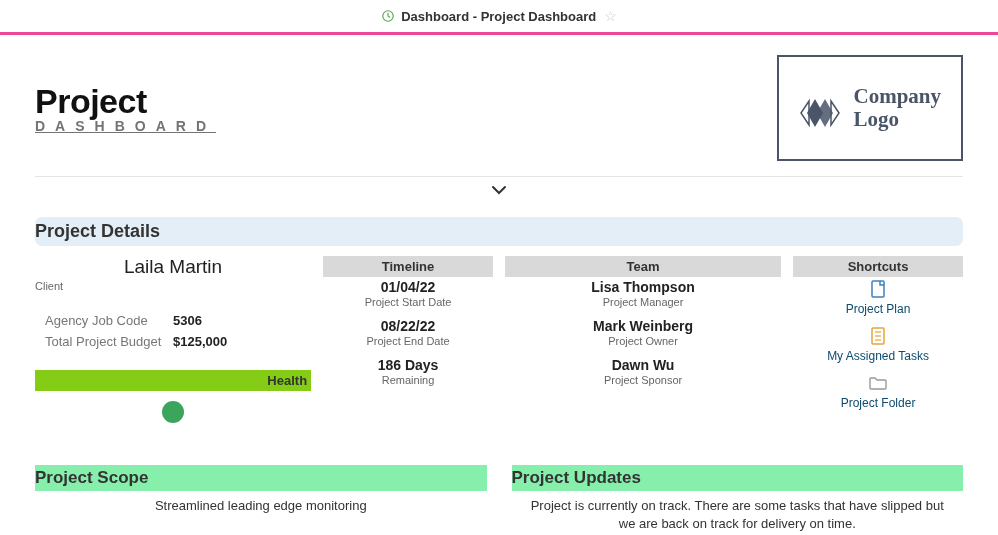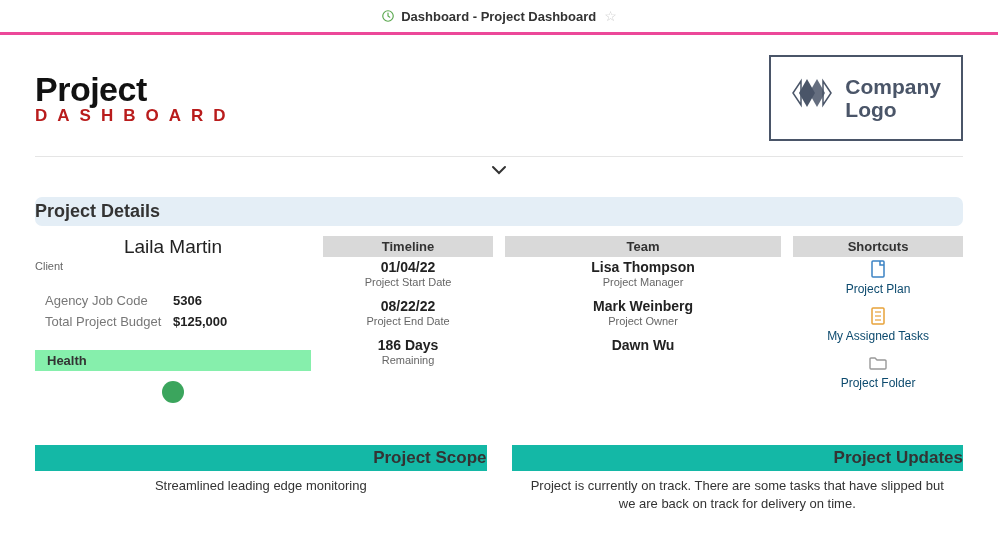--- a/index.html
+++ b/index.html
@@ -40,32 +40,34 @@
       align-items: center;
       padding: 20px 35px 15px 35px;
     }
     .page-title-block .line1 {
       font-size: 34px;
       font-weight: 700;
       color: #111;
       letter-spacing: -0.5px;
     }
     .page-title-block .line2 {
-      font-size: 17px;
+      font-size: 14px;
       font-weight: 600;
       letter-spacing: 10px;
-      color: #b91c1c;
+      color: #737373;
       margin-top: -3px;
+      text-decoration: underline;
     }
     .company-logo-box {
       border: 2px solid #4a5568;
-      padding: 18px 20px;
-      display: flex;
-      align-items: flex-start;
+      padding: 28px 20px;
+      display: flex;
+      align-items: flex-end;
       gap: 10px;
+      font-family: Liberation Serif, serif;
     }
     .company-logo-box .logo-mark {
       display: flex;
       align-items: center;
     }
     .company-logo-text {
       font-size: 21px;
       font-weight: 700;
       color: #4a5568;
       line-height: 1.1;
@@ -131,26 +133,26 @@
     .kv-row .k {
       flex: 1;
       color: #777;
     }
     .kv-row .v {
       flex: 1;
       font-weight: 600;
       color: #222;
     }
     .health-banner {
-      background: #86efac;
-      text-align: left;
-      font-size: 13px;
-      font-weight: 700;
-      color: #333;
-      padding: 3px 12px;
+      background: #84cc16;
+      text-align: right;
+      font-size: 13px;
+      font-weight: 700;
+      color: #333;
+      padding: 3px 4px;
       margin-top: 18px;
     }
     .health-dot-wrap {
       text-align: center;
       padding-top: 10px;
     }
     .health-dot {
       width: 22px;
       height: 22px;
       border-radius: 50%;
@@ -188,22 +190,22 @@
       margin-top: 3px;
     }
     .bottom-row {
       display: flex;
       gap: 25px;
       padding: 0 35px;
       margin-top: 38px;
     }
     .bottom-col { flex: 1; }
     .bottom-banner {
-      background: #14b8a6;
-      text-align: right;
+      background: #86efac;
+      text-align: left;
       font-size: 17px;
       font-weight: 700;
       color: #333;
       padding: 3px 0;
     }
     .bottom-text {
       text-align: center;
       font-size: 13px;
       color: #333;
       padding: 6px 10px;
@@ -295,20 +297,21 @@
     <div class="stack-item">
       <div class="val">Lisa Thompson</div>
       <div class="lbl">Project Manager</div>
     </div>
     <div class="stack-item">
       <div class="val">Mark Weinberg</div>
       <div class="lbl">Project Owner</div>
     </div>
     <div class="stack-item">
       <div class="val">Dawn Wu</div>
+      <div class="lbl">Project Sponsor</div>
     </div>
   </div>
 
   <div class="col col-shortcuts">
     <div class="sub-banner">Shortcuts</div>
     <div class="shortcut-item">
       <div class="icon-wrap">
         <svg width="16" height="18" viewBox="0 0 16 18">
             <rect x="2" y="1" width="12" height="16" rx="1" fill="none" stroke="#3b82c4" stroke-width="1.5"></rect>
             <path d="M10 1v4h4" fill="none" stroke="#3b82c4" stroke-width="1.5"></path>

